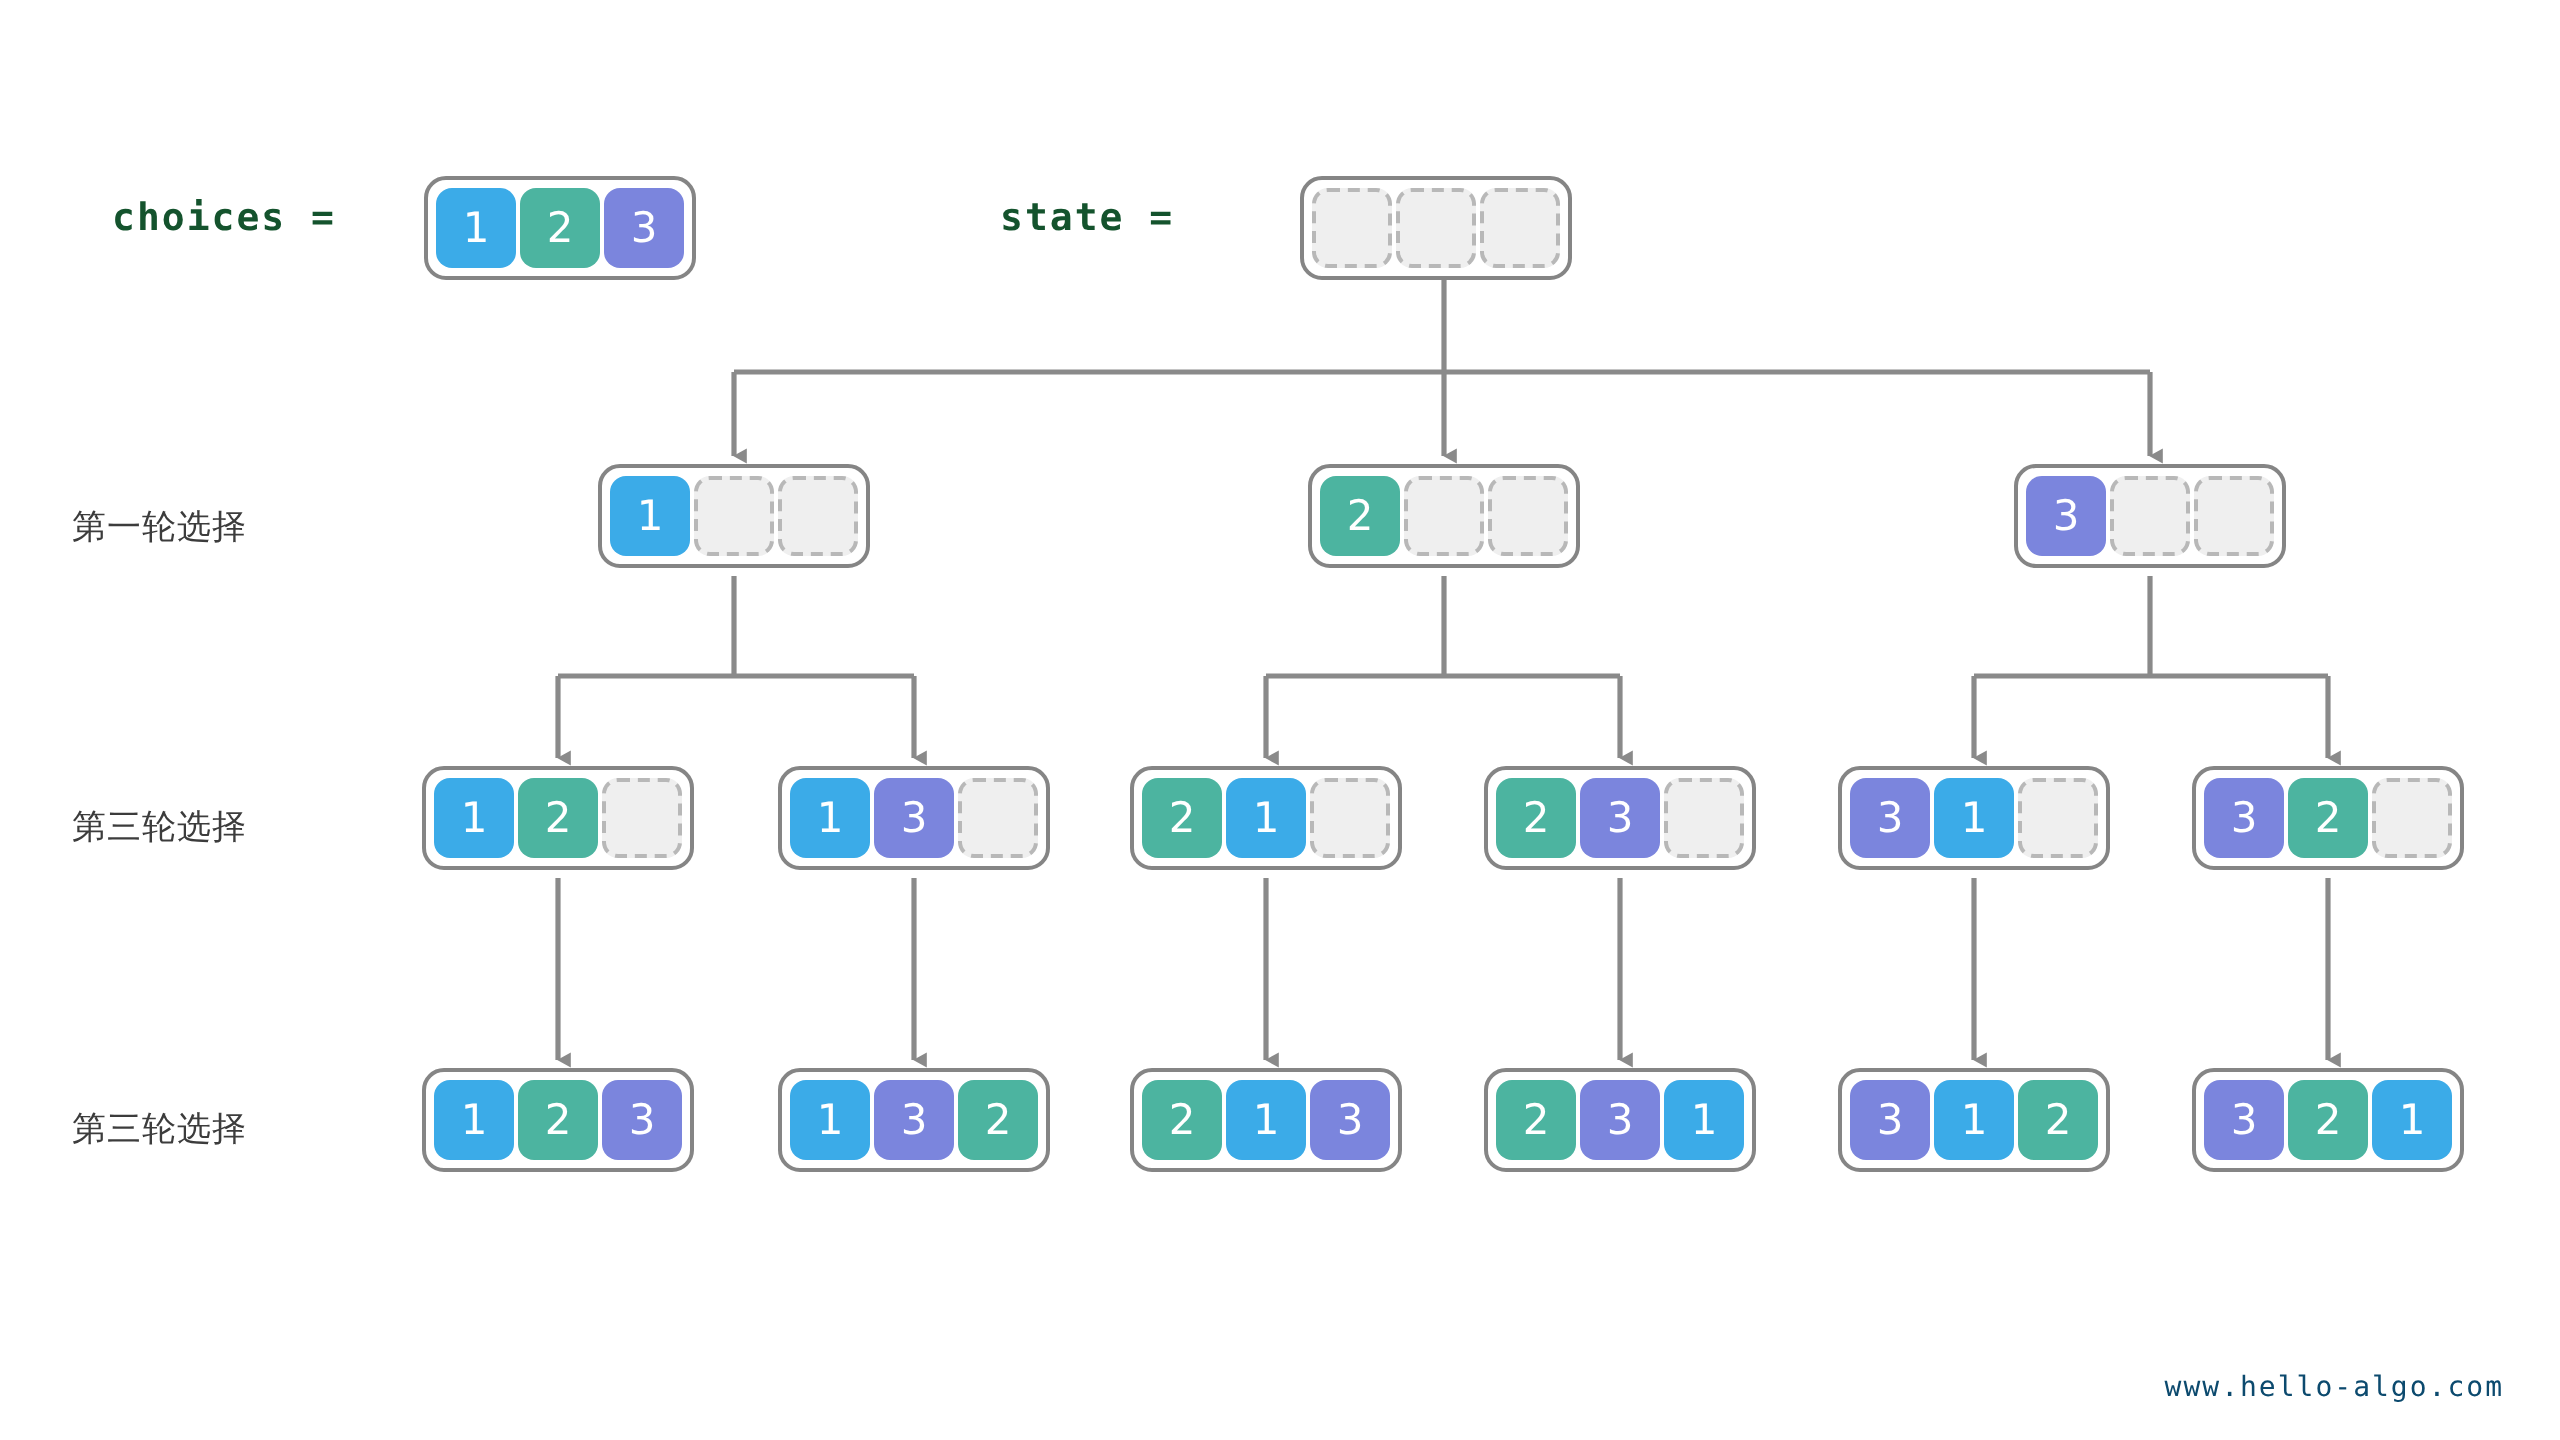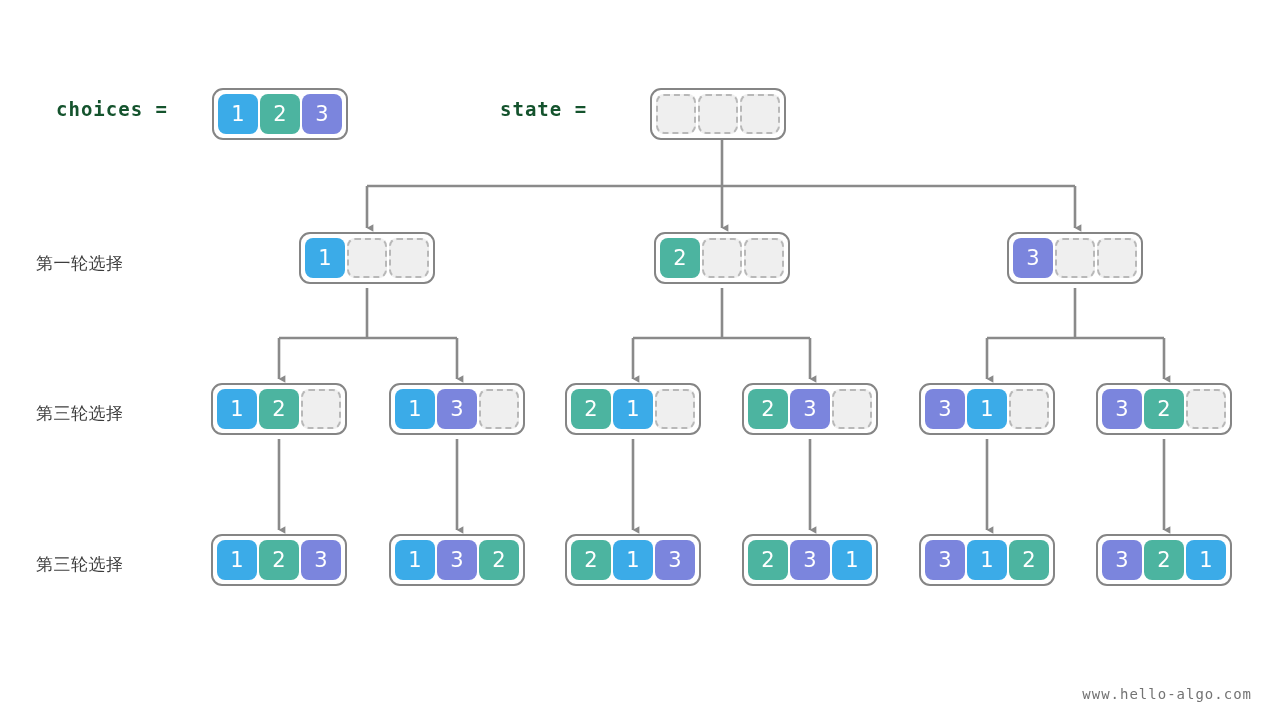--- a/index.html
+++ b/index.html
@@ -71,21 +71,21 @@
     background: #efefef;
     border: 2px dashed #b8b8b8;
     color: transparent;
   }
   .watermark {
     position: absolute;
     right: 28px;
     bottom: 18px;
     font-family: "DejaVu Sans Mono", "Liberation Mono", monospace;
     font-size: 14px;
-    color: #737373;
+    color: #0c4a6e;
     letter-spacing: 1px;
   }
 </style>
 </head>
 <body>
 
 <div id="stage">
 
   <svg id="edges" viewBox="0 0 1280 720" width="1280" height="720">
     <defs>

